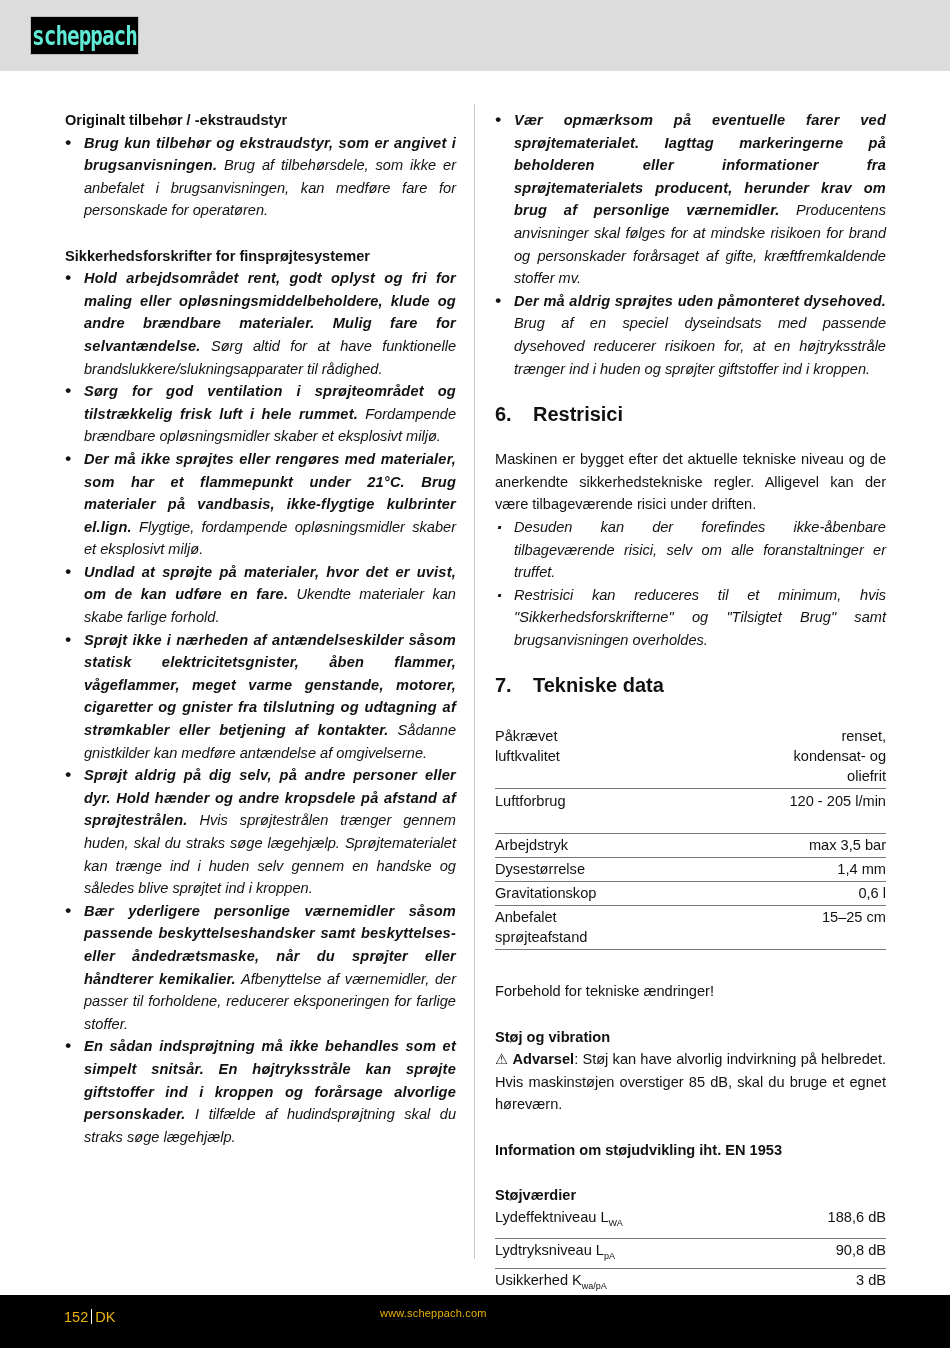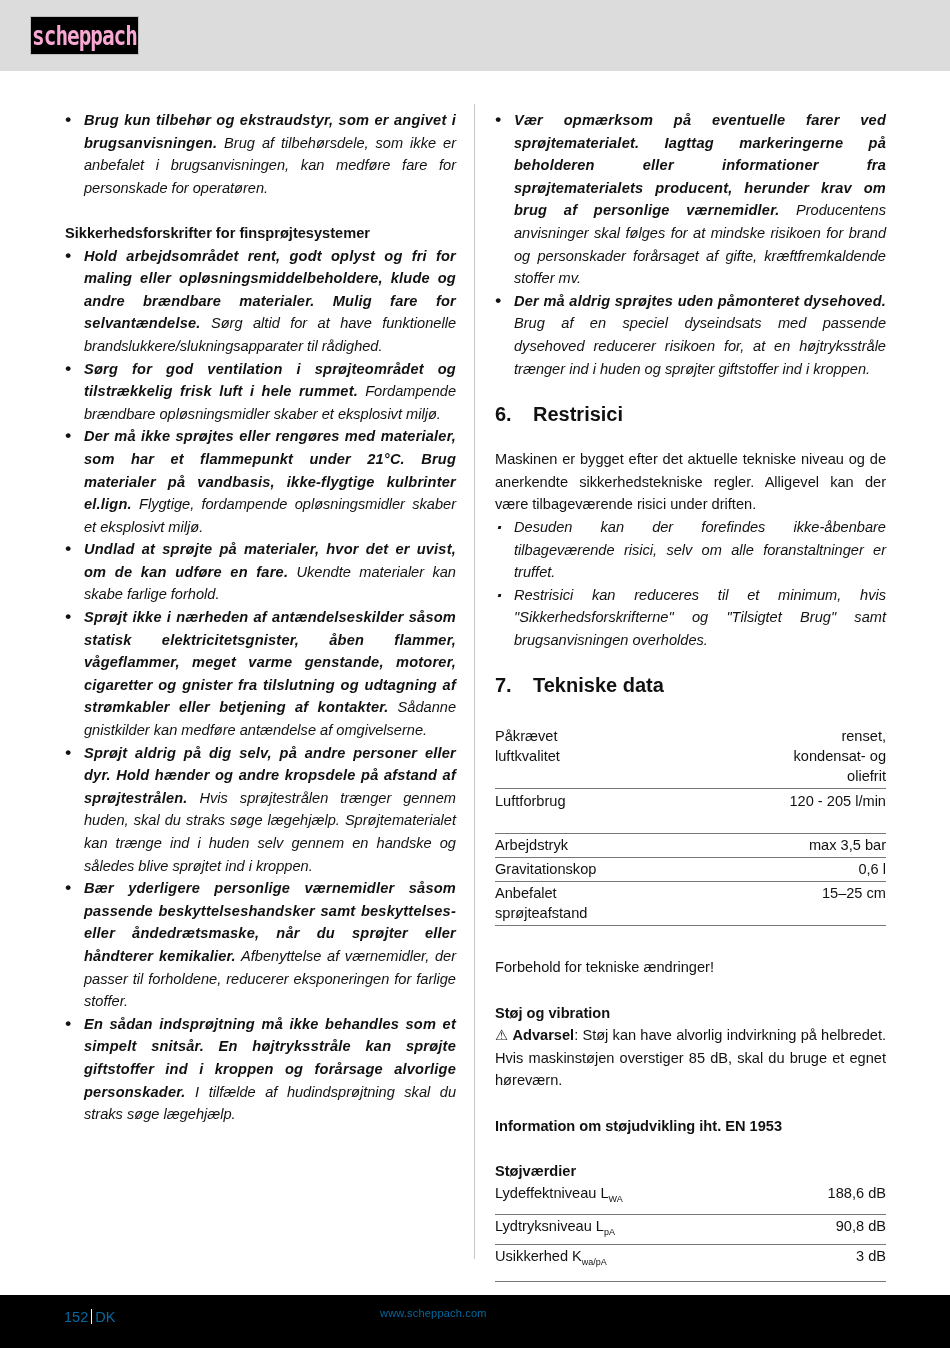--- a/index.html
+++ b/index.html
@@ -1,20 +1,20 @@
 <!DOCTYPE html>
 <html><head>
 <meta charset="utf-8">
 <style>
   html, body { margin:0; padding:0; }
   body { width:950px; height:1348px; position:relative; background:#ffffff; overflow:hidden;
          font-family:"Liberation Sans", sans-serif; color:#111; }
   .header { position:absolute; left:0; top:0; width:950px; height:71px; background:#dcdcdc; }
   .logo { position:absolute; left:30px; top:16px; width:109px; height:39px; background:#000;
-          border:1px solid #bdbdbd; box-sizing:border-box; color:#f9a8d4; display:flex; align-items:center; justify-content:center;
+          border:1px solid #bdbdbd; box-sizing:border-box; color:#5eead4; display:flex; align-items:center; justify-content:center;
           font-family:"DejaVu Sans Mono", monospace; font-weight:bold; font-size:21px; letter-spacing:-1px;
           transform-origin:center; }
   .logo span { display:inline-block; transform:scaleY(1.25); }
   .col { position:absolute; top:109px; font-size:14.6px; line-height:22.6px; }
   .col-left { left:65px; width:391px; }
   .col-right { left:495px; width:391px; }
   .divider { position:absolute; left:474px; top:104px; width:1px; height:1155px; background:#c8c8c8; }
   .subhead { font-weight:bold; }
   .gap { height:22.6px; }
   ul.bul { list-style:none; margin:0; padding:0;font-style:italic; }
@@ -22,37 +22,38 @@
   ul.bul li::before { content:"\2022"; position:absolute; left:0; top:0; font-size:17px; font-weight:bold; }
   ul.dot li::before { content:"\00B7"; font-size:20px; font-weight:bold; left:1px; }
   b.bs { font-weight:bold; letter-spacing:0.2px; }
   .para { text-align:justify; }
   h2.sec { margin:0; font-size:20px; line-height:28px; font-weight:bold; display:flex; }
   h2.sec .num { width:38px; }
   table.spec { width:391px; border-collapse:collapse; font-size:14.6px; }
   table.spec td { padding:1px 0 2px 0; border-bottom:1.5px solid #777; vertical-align:top; line-height:20px; }
   table.spec td.v { text-align:right; }
   sub { font-size:9px; vertical-align:-4px; }
-  .footer { position:absolute; left:0; top:1295px; width:950px; height:53px; background:#000; color:#0369a1; }
+  .footer { position:absolute; left:0; top:1295px; width:950px; height:53px; background:#000; color:#eab308; }
   .pagenum { position:absolute; left:64px; top:14px; font-size:14.5px; }
   .pagenum .bar { display:inline-block; width:1px; height:15px; background:#fff; margin:0 3px; vertical-align:-2px; }
   .url { position:absolute; left:380px; top:12px; font-size:11px; font-weight:normal; letter-spacing:0.2px; }
 </style>
 </head>
 <body>
 
 <div class="header">
   <div class="logo">
       <span>scheppach</span>
     </div>
 </div>
 
 <div class="divider"></div>
 
 <div class="col col-left">
+  <div class="subhead">Originalt tilbehør / -ekstraudstyr</div>
   <ul class="bul">
     <li><b class="bs">Brug kun tilbehør og ekstraudstyr, som er angivet i brugsanvisningen.</b><span> Brug af tilbehørsdele, som ikke er anbefalet i brugsanvisningen, kan medføre fare for personskade for operatøren.</span></li>
   </ul>
   <div class="gap"></div>
   <div class="subhead">Sikkerhedsforskrifter for finsprøjtesystemer</div>
   <ul class="bul">
     <li><b class="bs">Hold arbejdsområdet rent, godt oplyst og fri for maling eller opløsningsmiddelbeholdere, klude og andre brændbare materialer. Mulig fare for selvantændelse.</b><span> Sørg altid for at have funktionelle brandslukkere/slukningsapparater til rådighed.</span></li>
     <li><b class="bs">Sørg for god ventilation i sprøjteområdet og tilstrækkelig frisk luft i hele rummet.</b><span> Fordampende brændbare opløsningsmidler skaber et eksplosivt miljø.</span></li>
     <li><b class="bs">Der må ikke sprøjtes eller rengøres med materialer, som har et flammepunkt under 21°C. Brug materialer på vandbasis, ikke-flygtige kulbrinter el.lign.</b><span> Flygtige, fordampende opløsningsmidler skaber et eksplosivt miljø.</span></li>
     <li><b class="bs">Undlad at sprøjte på materialer, hvor det er uvist, om de kan udføre en fare.</b><span> Ukendte materialer kan skabe farlige forhold.</span></li>
@@ -95,20 +96,24 @@
     </tr>
     <tr>
       <td style="padding-top:2px;padding-bottom:22px">Luftforbrug</td>
       <td class="v" style="padding-top:2px;padding-bottom:6px">120 - 205 l/min</td>
     </tr>
     <tr>
       <td>Arbejdstryk</td>
       <td class="v">max 3,5 bar</td>
     </tr>
     <tr>
+      <td>Dysestørrelse</td>
+      <td class="v">1,4 mm</td>
+    </tr>
+    <tr>
       <td>Gravitationskop</td>
       <td class="v">0,6 l</td>
     </tr>
     <tr>
       <td>Anbefalet sprøjteafstand</td>
       <td class="v">15–25 cm</td>
     </tr>
   </tbody>
     </table>
 

